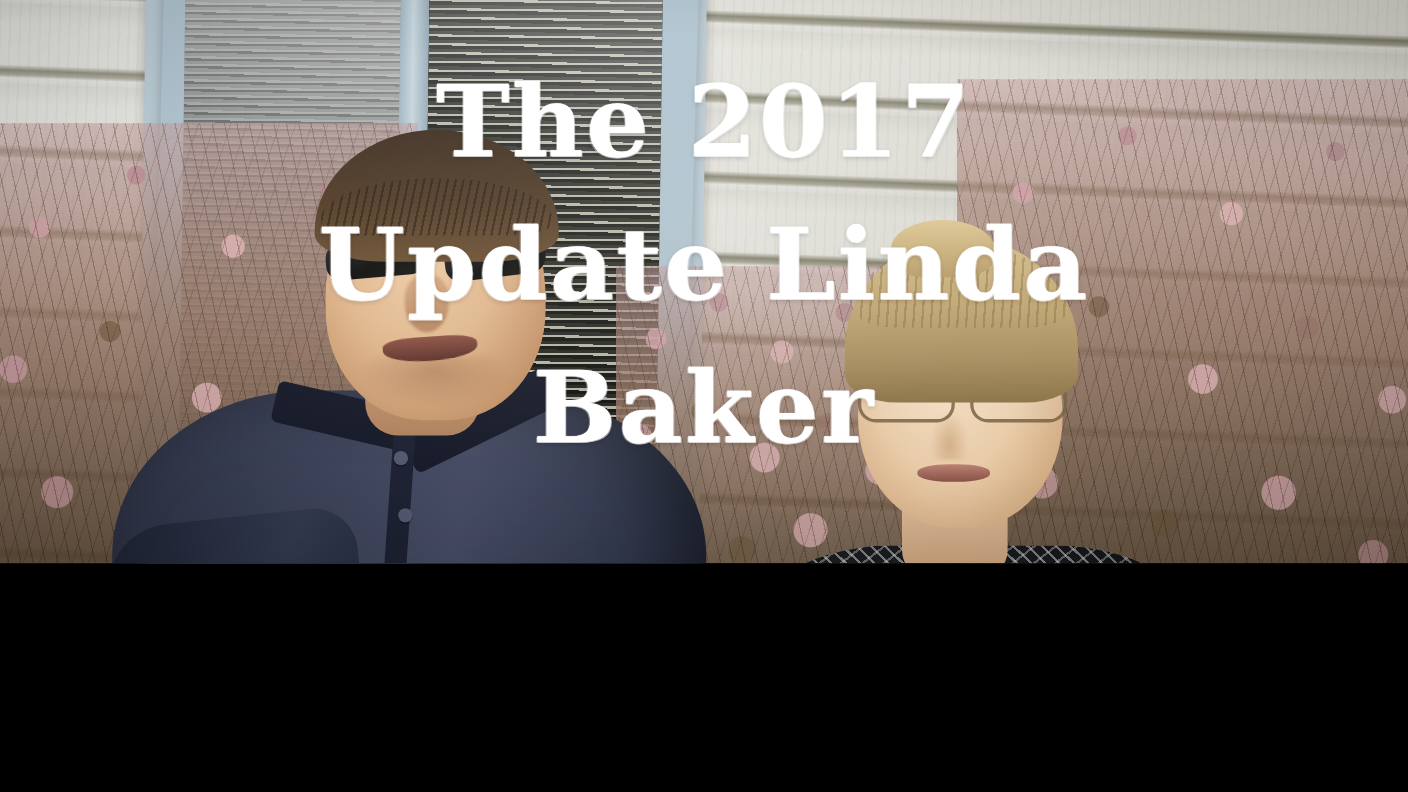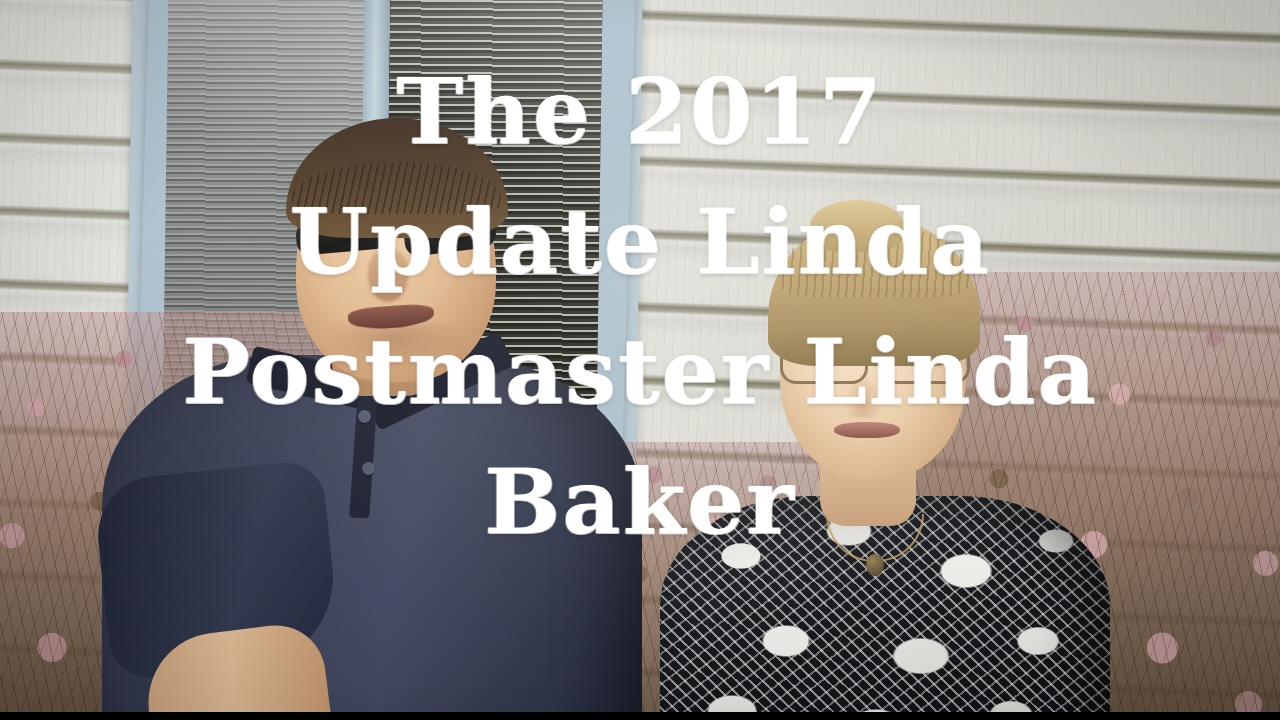--- a/index.html
+++ b/index.html
@@ -4,21 +4,21 @@
 <title>Video Title Card</title>
 <style>
   html, body {
     margin: 0;
     padding: 0;
     background: #000;
   }
   #stage {
     position: relative;
     width: 1280px;
-    height: 712px;
+    height: 512px;
     overflow: hidden;
     font-family: "Liberation Serif", "DejaVu Serif", serif;
     background: #ec4899;
   }
 
   
   .layer { position: absolute; inset: 0; }
 
   
   .wall {
@@ -443,17 +443,16 @@
     </div>
     <div class="hair"></div>
   </div>
 
   <div class="layer grade"></div>
   <div class="layer vignette"></div>
 
   <div class="title-overlay">
     <div class="title-line">The 2017</div>
     <div class="title-line">Update Linda</div>
-    <div class="title-line">Postmaster Linda</div>
     <div class="title-line">Baker</div>
   </div>
 
 </div>
 
 </body></html>

